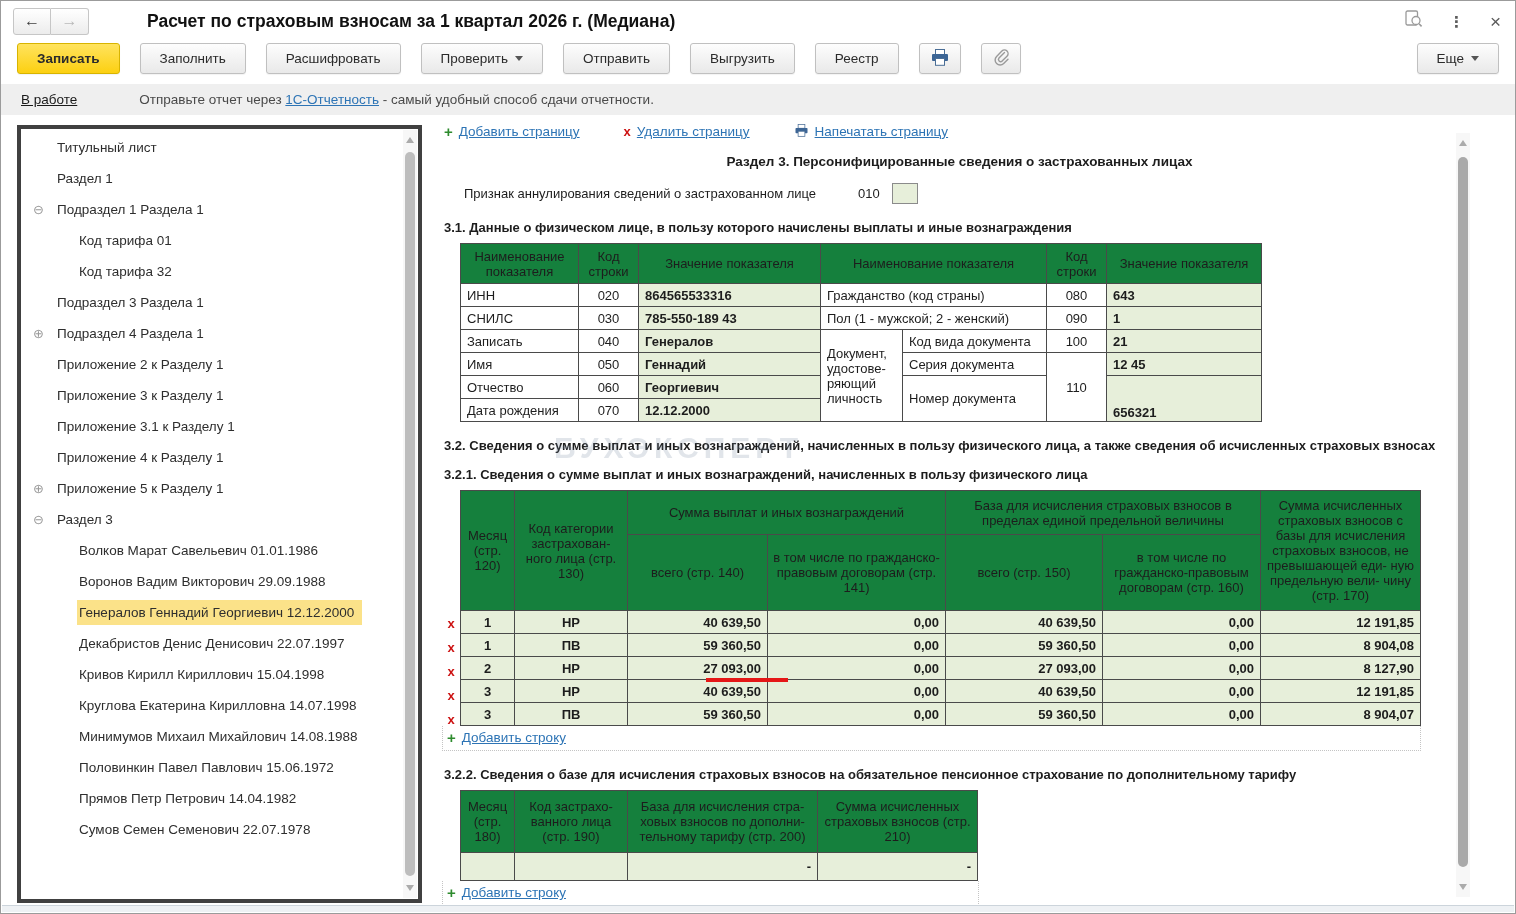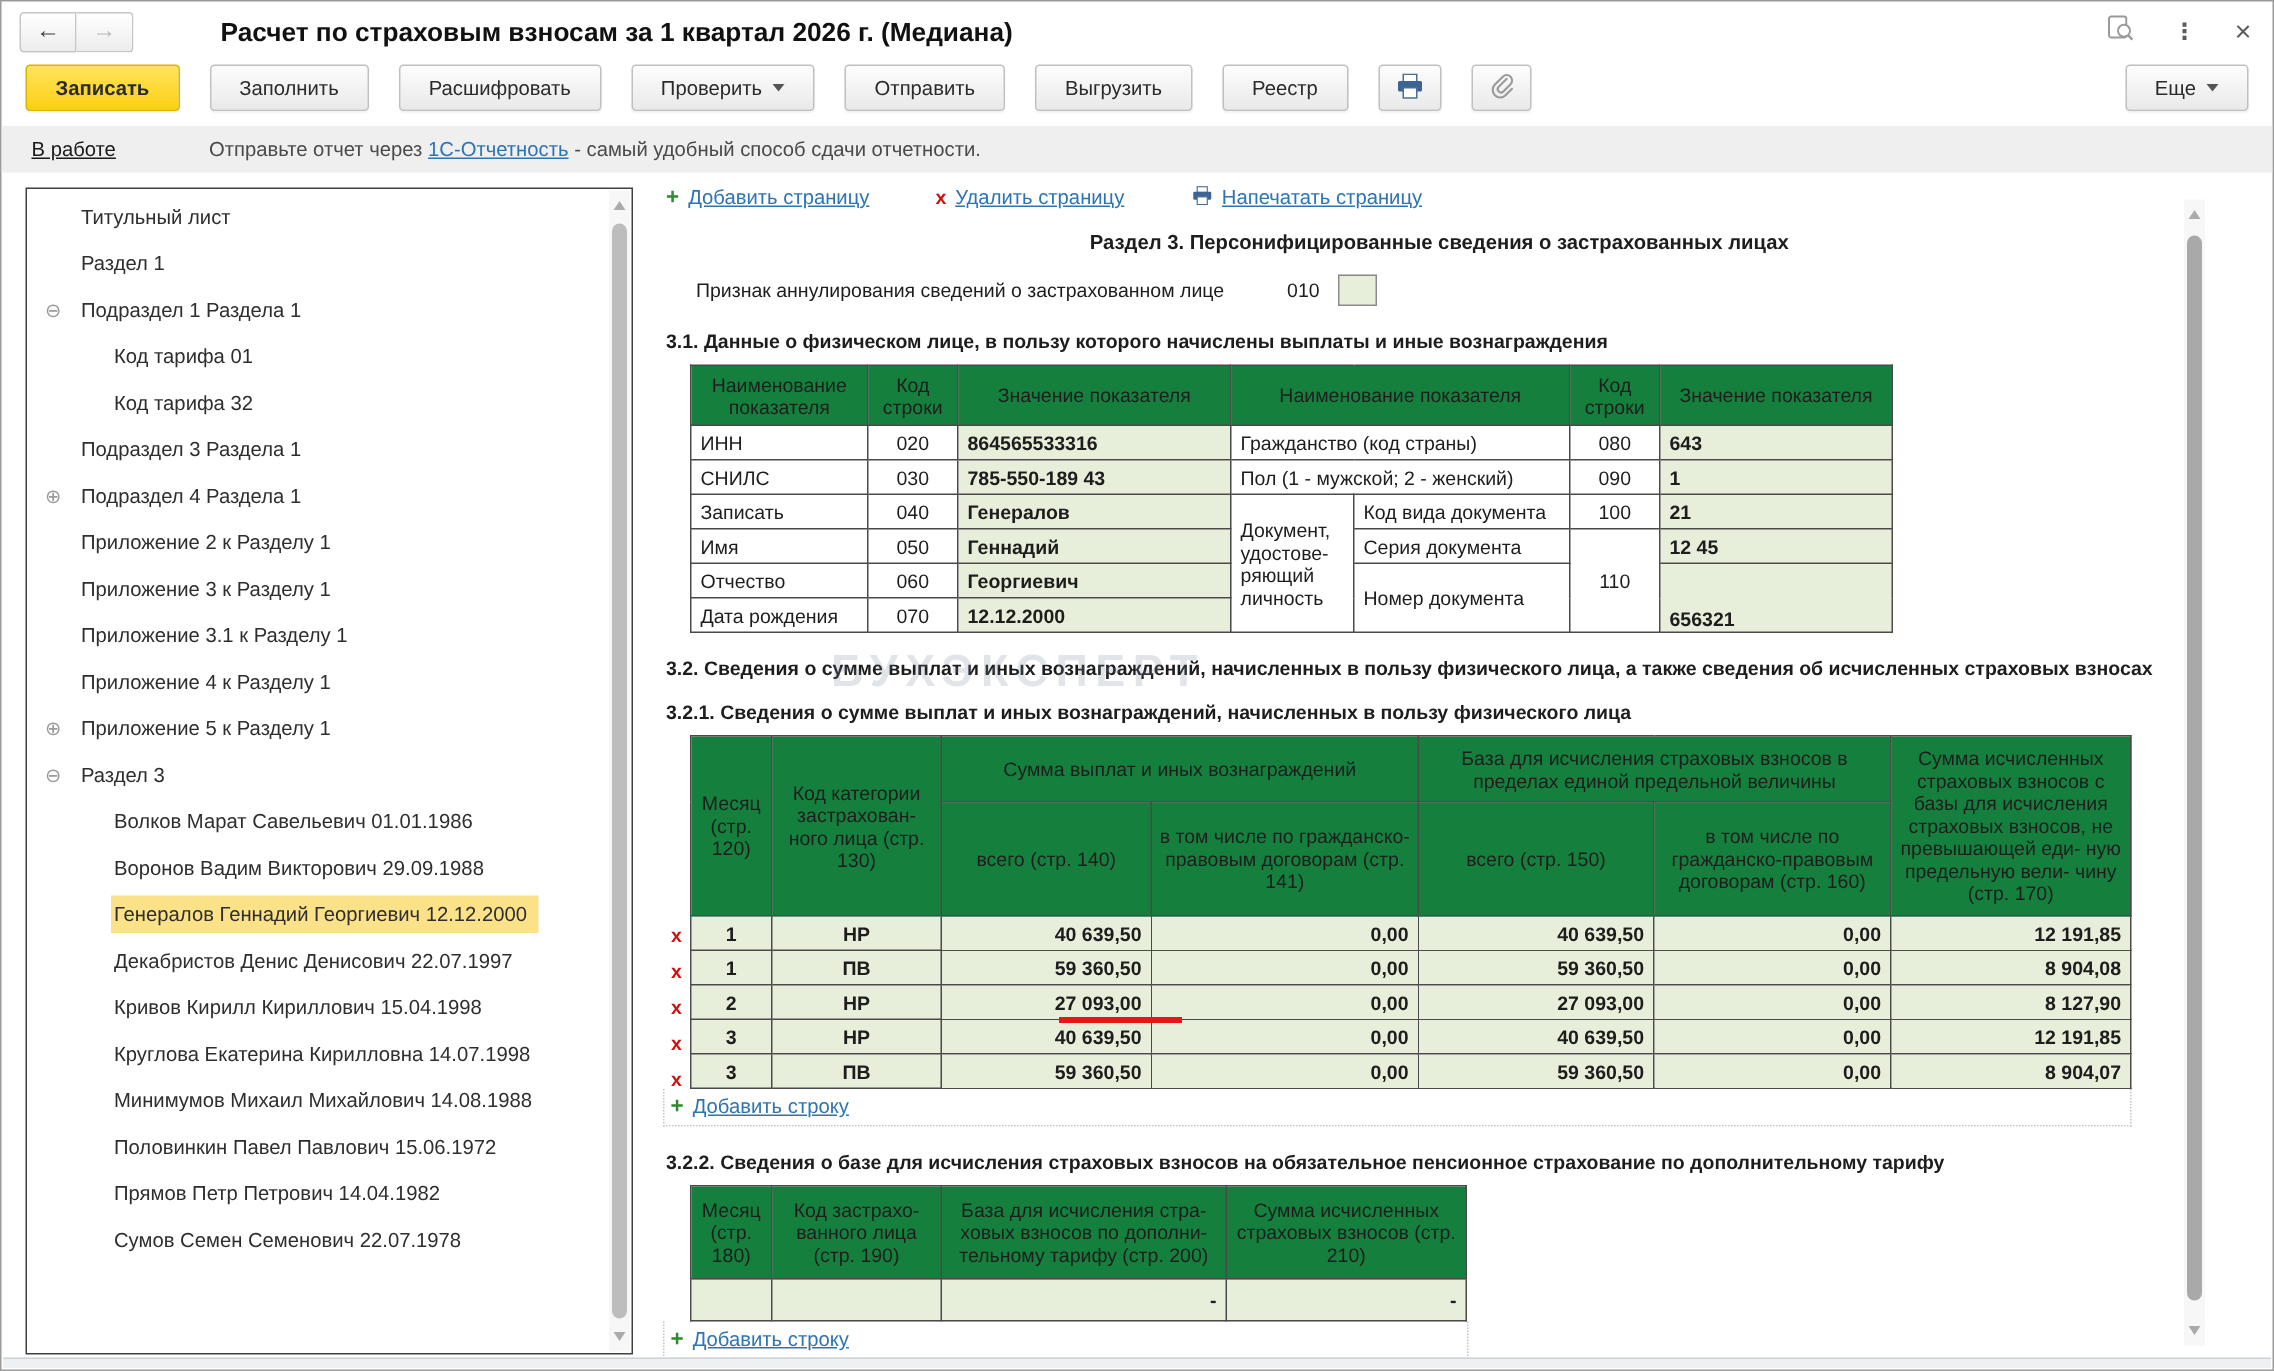--- a/index.html
+++ b/index.html
@@ -30,21 +30,21 @@
 
   
   .statusbar { display:flex; align-items:center; height:31px; background:#efefef; padding:0 20px; font-size:13.5px; }
   .statelink { color:#1a1a1a; text-decoration:underline; cursor:pointer; }
   .statmsg { margin-left:62px; color:#4a4a4a; }
   a.blue, .blue { color:#2d74b5; text-decoration:underline; cursor:pointer; }
 
   
   .bodyarea { position:absolute; top:112px; bottom:8px; left:0; right:0; }
 
-  .sidebar { position:absolute; left:16px; top:12px; bottom:2px; width:405px; border:1px solid #404040; background:#fff; overflow:hidden; padding-top:3px; }
+  .sidebar { position:absolute; left:16px; top:12px; bottom:2px; width:405px; border:4px solid #404040; background:#fff; overflow:hidden; padding-top:3px; }
   .ti { position:relative; height:31px; line-height:31px; padding-left:34px; font-size:13.5px; color:#2e2e2e; white-space:nowrap; cursor:pointer; }
   .ti .lbl { padding:5px 8px 5px 2px; }
   .ti.sel .lbl { background:#fbe289; }
   .ti.lvl1 { padding-left:56px; }
   .exp { position:absolute; left:12px; top:0; color:#9a9a9a; font-size:13px; }
   .sb-scroll { position:absolute; top:1px; bottom:1px; right:1px; width:14px; background:#f7f7f7; }
   .sb-thumb { position:absolute; left:2px; right:2px; top:22px; bottom:22px; background:#bdbdbd; border-radius:5px; cursor:pointer; }
   .arr-up, .arr-dn { position:absolute; left:3px; width:0; height:0; border-left:4px solid transparent; border-right:4px solid transparent; }
   .arr-up { top:7px; border-bottom:6px solid #ababab; }
   .arr-dn { bottom:7px; border-top:6px solid #ababab; }

